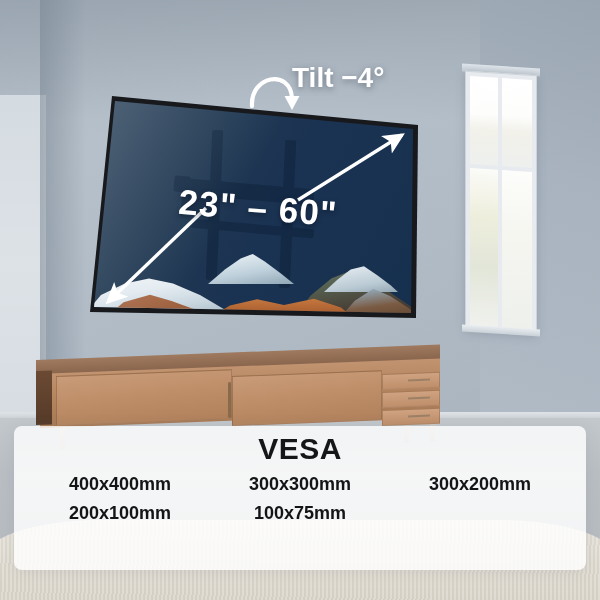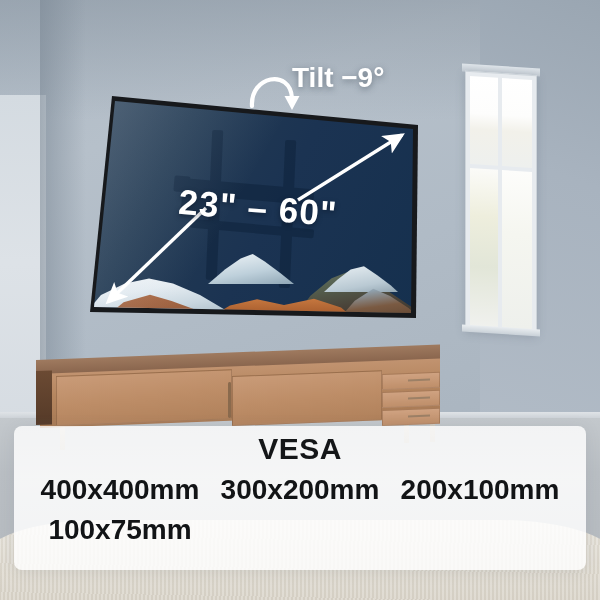--- a/index.html
+++ b/index.html
@@ -234,21 +234,21 @@
   .vesa-title{
     position:absolute;left:0;top:6px;width:572px;text-align:center;
     font-size:30px;font-weight:bold;color:#141618;letter-spacing:.5px;
   }
   .vesa-grid{
     position:absolute;left:16px;top:48px;width:540px;
     display:grid;grid-template-columns:repeat(3,1fr);
     row-gap:8px;
   }
   .vesa-cell{
-    font-size:28px;font-weight:bold;color:#121416;text-align:center;
+    font-size:18px;font-weight:bold;color:#121416;text-align:center;
     white-space:nowrap;
   }
 </style>
 </head>
 <body>
 
 <div id="scene">
 
   <div class="wall-back"></div>
   <div class="ceiling-gloom"></div>
@@ -324,25 +324,26 @@
     </svg>
 
     <div class="size-label">23" – 60"</div>
   </div>
 
 
   <svg class="tilt-arrow" viewBox="0 0 64 58">
     <path d="M6,48 C4,18 44,10 46,40" fill="none" stroke="#ffffff" stroke-width="4.2" stroke-linecap="round"></path>
     <path d="M38.5,38 L46,52 L53.5,38 Z" fill="#ffffff"></path>
   </svg>
-  <div class="tilt-label">Tilt −9°</div>
+  <div class="tilt-label">Tilt −4°</div>
 
   <div class="vesa-panel">
     <div class="vesa-title">VESA</div>
     <div class="vesa-grid">
       <div class="vesa-cell">400x400mm</div>
+      <div class="vesa-cell">300x300mm</div>
       <div class="vesa-cell">300x200mm</div>
       <div class="vesa-cell">200x100mm</div>
       <div class="vesa-cell">100x75mm</div>
     </div>
   </div>
 
 </div>
 
 </body></html>

